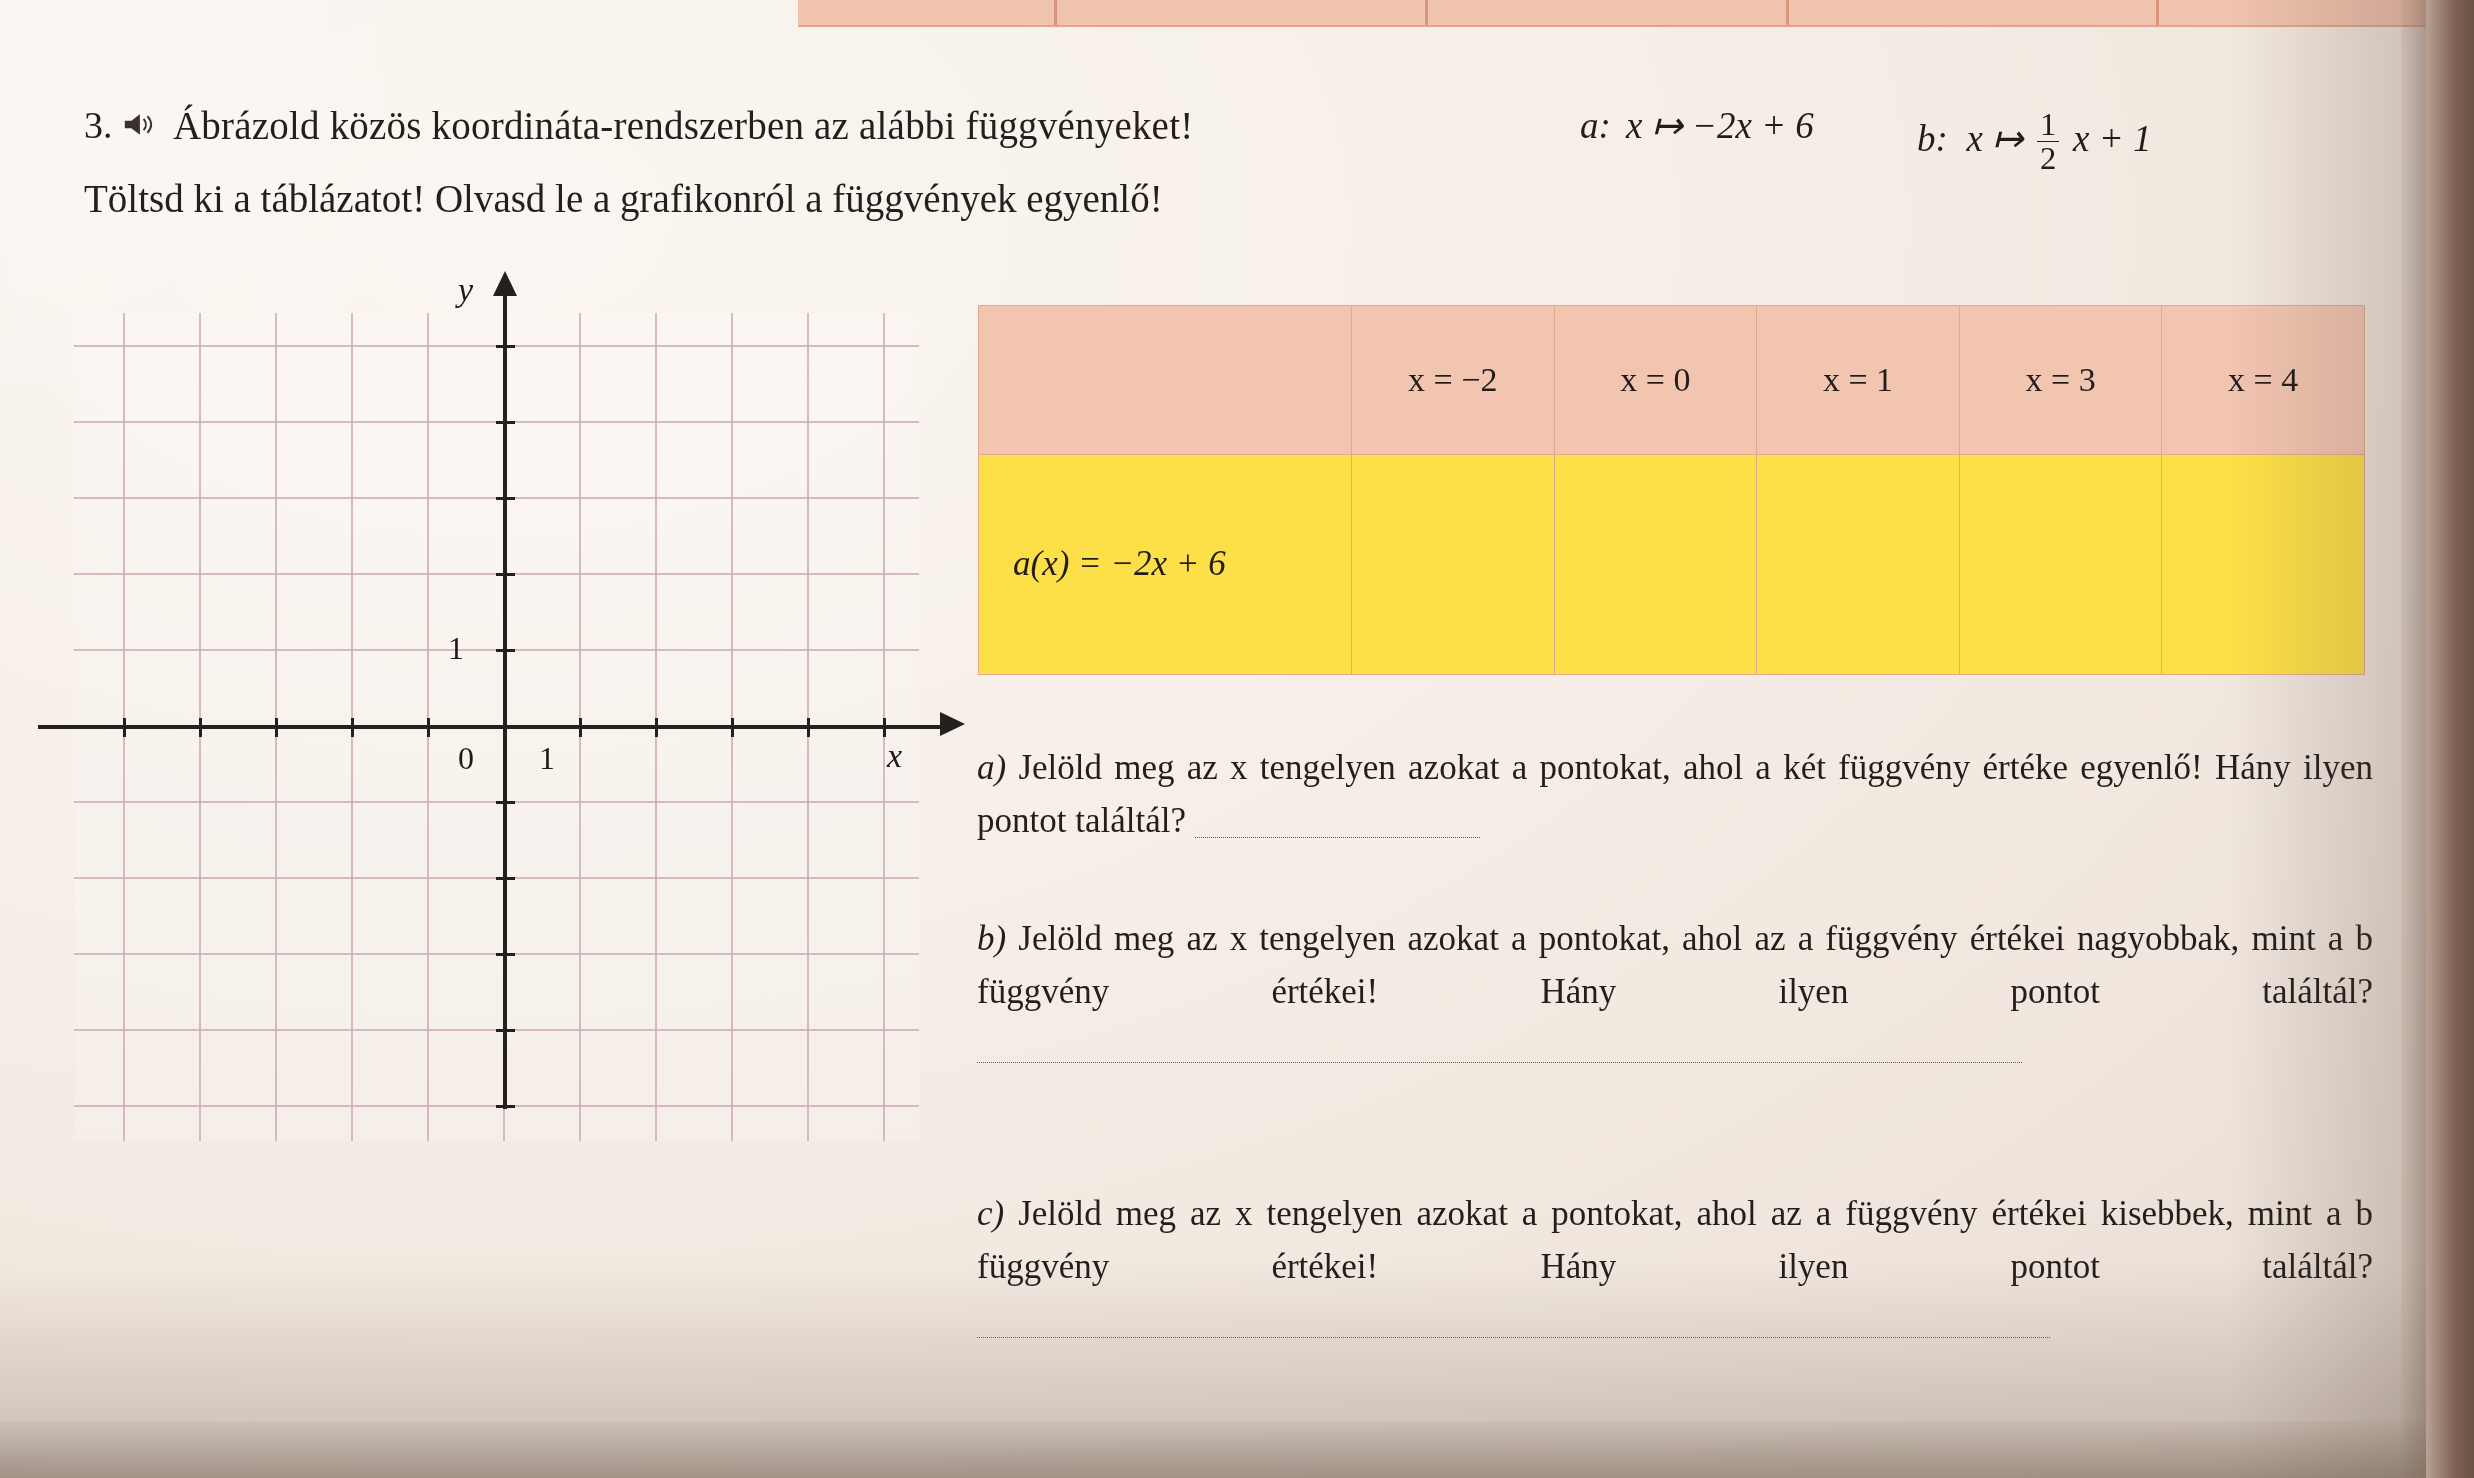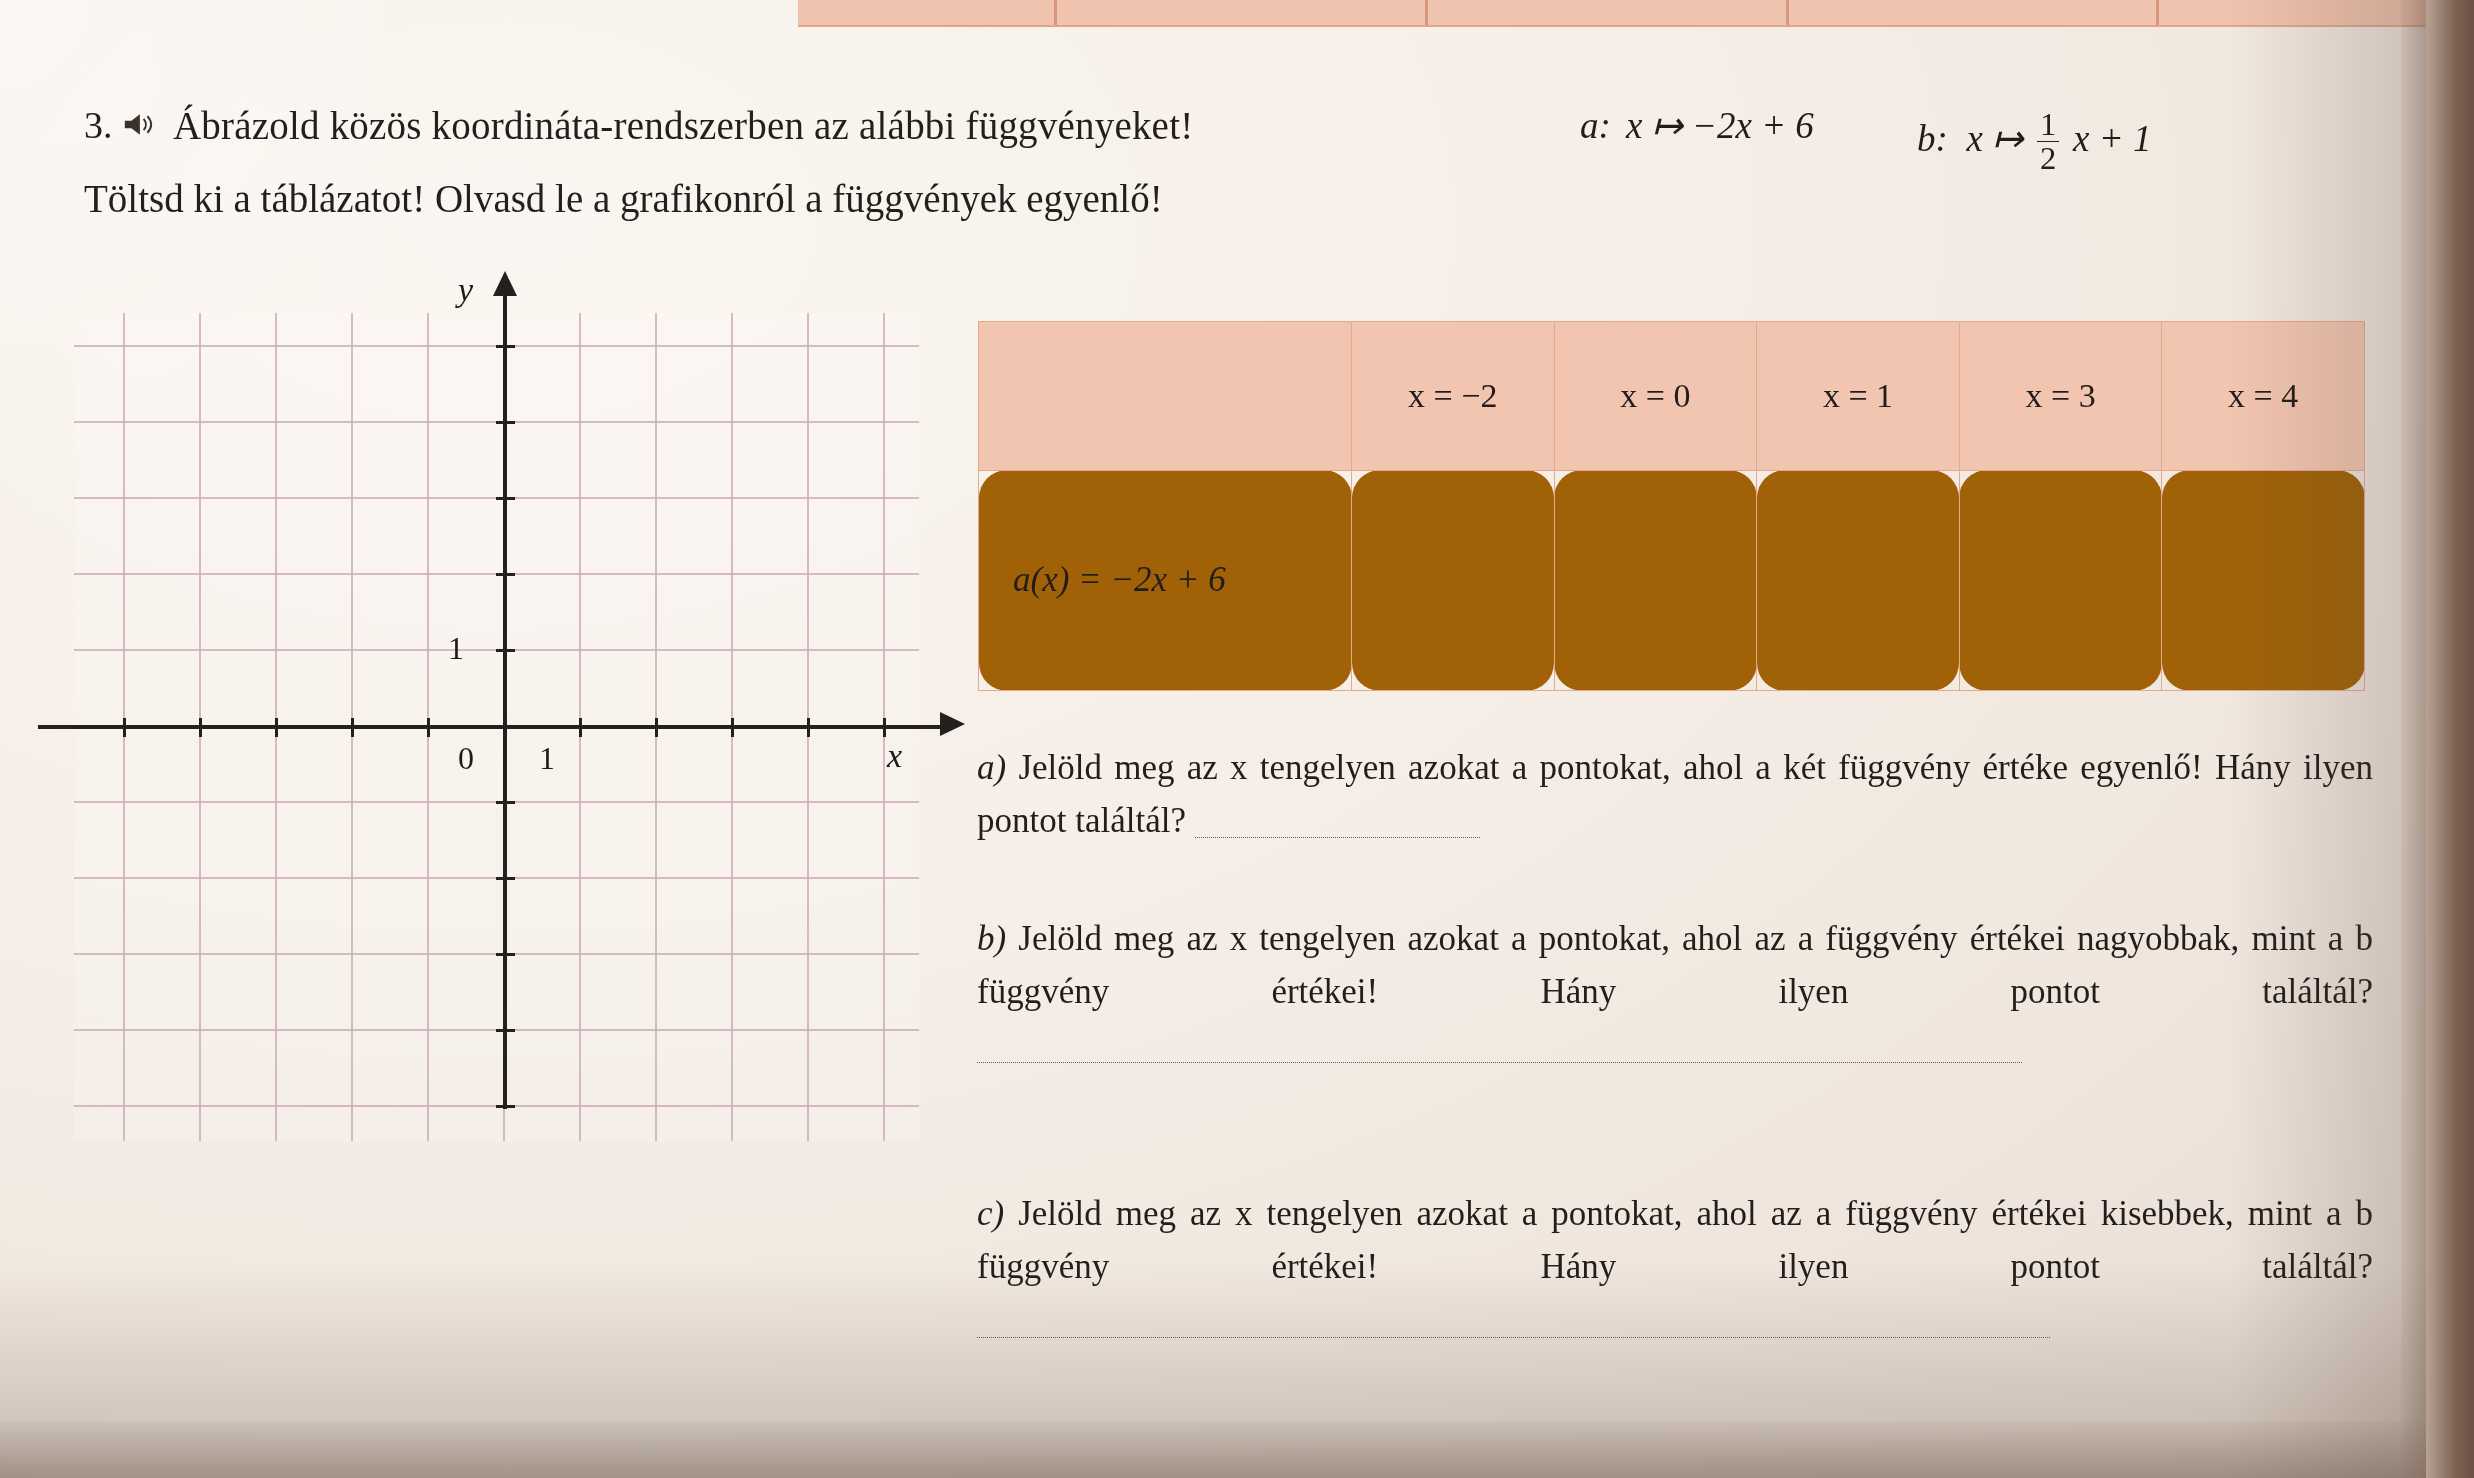--- a/index.html
+++ b/index.html
@@ -198,21 +198,21 @@
   .axis-num {
     position: absolute;
     font-size: 32px;
     color: #1e1a18;
     font-family: "Liberation Serif", serif;
   }
 
   
   #table-wrap {
     position: absolute;
-    left: 978px; top: 321px;
+    left: 978px; top: 305px;
     width: 1387px; height: 370px;
   }
   table.vtable {
     border-collapse: collapse;
     width: 1387px;
     height: 370px;
     table-layout: fixed;
   }
   table.vtable td, table.vtable th {
     border: 1.9px solid #e2a98f;
@@ -221,23 +221,22 @@
     color: #221d1b;
     text-align: center;
     font-family: "Liberation Serif", serif;
   }
   table.vtable tr.head td {
     background: #f2c5b1;
     height: 93px;
     font-style: normal;
   }
   table.vtable tr.body td {
-    background: #a16207;
+    background: #fde047;
     height: 139px;
-    border-radius: 28px;
   }
   table.vtable td.rowlabel {
     background: #f8dcce;
     text-align: left;
     padding-left: 34px;
     font-size: 35px;
   }
   table.vtable tr.head td.corner {
     background: #f2c5b1;
   }

